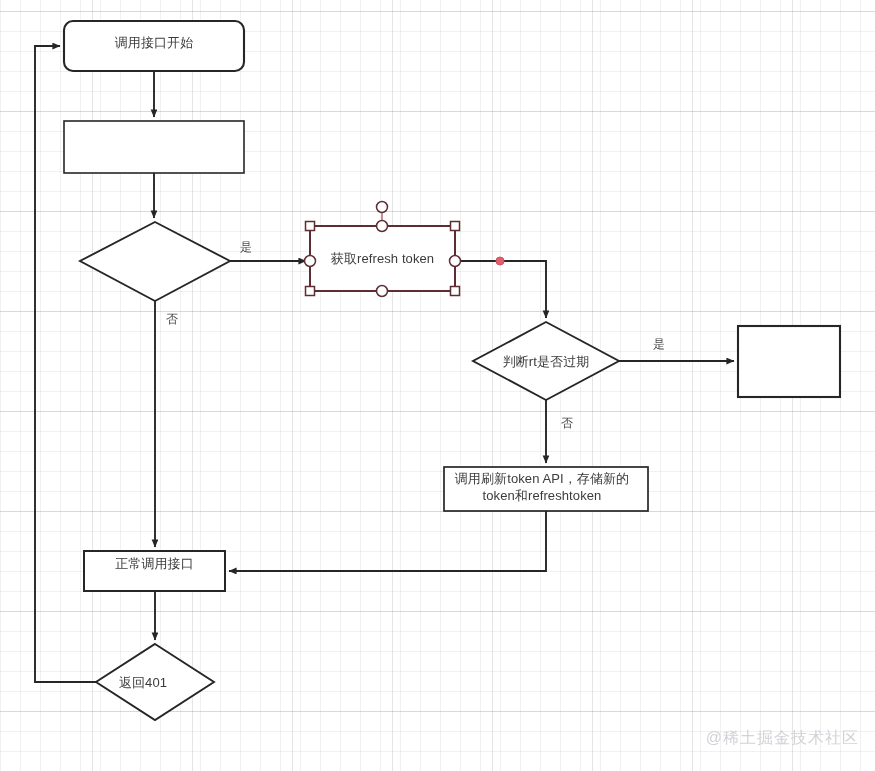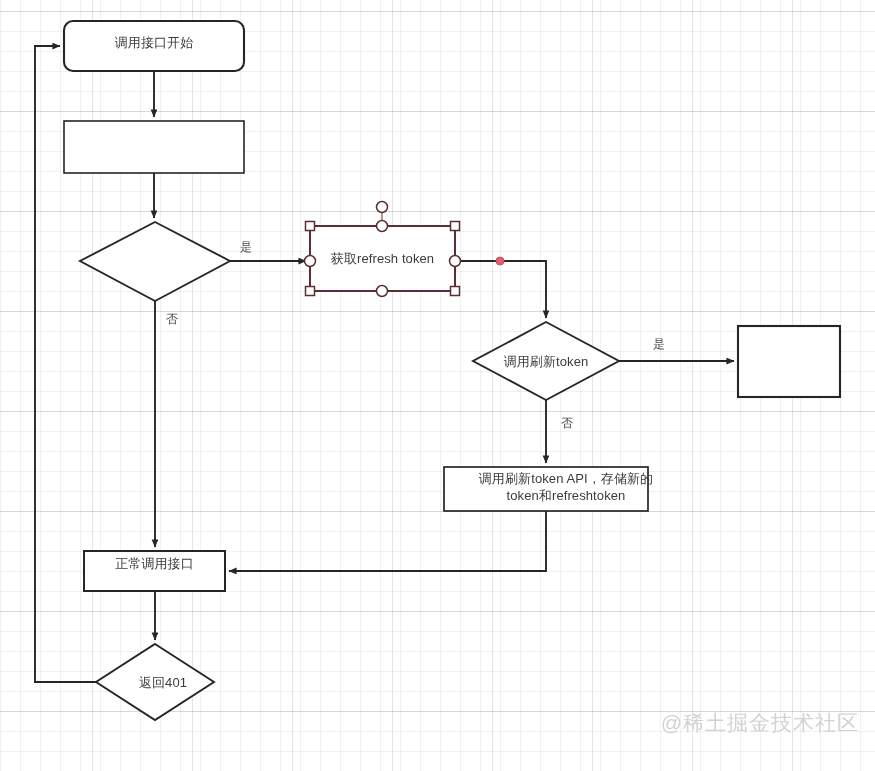--- a/index.html
+++ b/index.html
@@ -38,23 +38,23 @@
   .edge-label{
     position:absolute;
     color:#4a4a4a;
     font-size:12px;
     line-height:14px;
     text-align:center;
   }
   .watermark{
     position:absolute;
     right:16px;
-    bottom:34px;
+    bottom:22px;
     color:#d0d2d6;
-    font-size:21px;
+    font-size:16px;
     letter-spacing:1px;
     user-select:none;
   }
 </style>
 </head>
 <body>
 
 <div id="canvas-root">
 
   <svg class="layer" viewBox="0 0 875 771">
@@ -124,29 +124,29 @@
       <circle cx="500" cy="261" r="4" fill="#e06070" stroke="#d0505f" stroke-width="1"></circle>
     </g>
   </svg>
 
   <div class="node-label" style="left:64px;top:21px;width:180px;height:43px;">调用接口开始</div>
 
 
 
   <div class="node-label" style="left:310px;top:226px;width:145px;height:65px;text-align:center;">获取refresh token</div>
 
-  <div class="node-label" style="left:473px;top:322px;width:146px;height:78px;">调用刷新token</div>
+  <div class="node-label" style="left:473px;top:322px;width:146px;height:78px;">判断rt是否过期</div>
 
 
-  <div class="node-label" style="left:420px;top:467px;width:204px;height:40px;padding-left:44px;">调用刷新token API，存储新的
+  <div class="node-label" style="left:440px;top:467px;width:204px;height:40px;">调用刷新token API，存储新的
 token和refreshtoken</div>
 
   <div class="node-label" style="left:84px;top:551px;width:141px;height:24px;">正常调用接口</div>
 
-  <div class="node-label" style="left:104px;top:644px;width:118px;height:76px;">返回401</div>
+  <div class="node-label" style="left:84px;top:644px;width:118px;height:76px;">返回401</div>
 
   <div class="edge-label" style="left:240px;top:240px;">是</div>
   <div class="edge-label" style="left:166px;top:312px;">否</div>
   <div class="edge-label" style="left:653px;top:337px;">是</div>
   <div class="edge-label" style="left:561px;top:416px;">否</div>
 
   <div class="watermark">@稀土掘金技术社区</div>
 
 </div>
 

